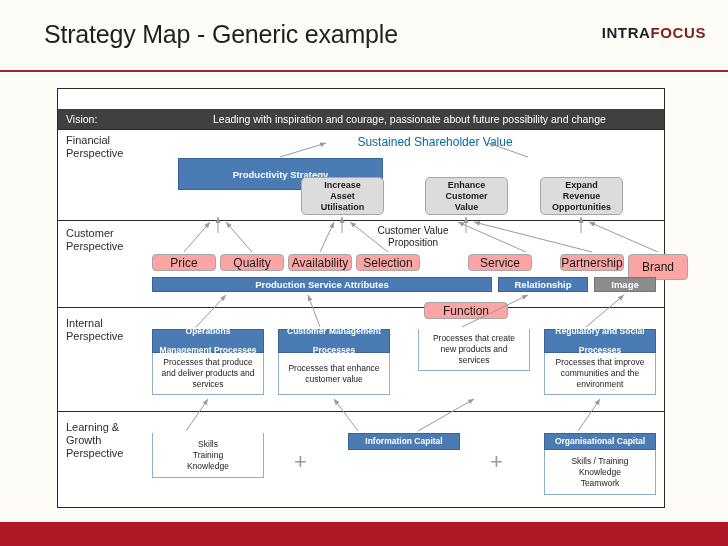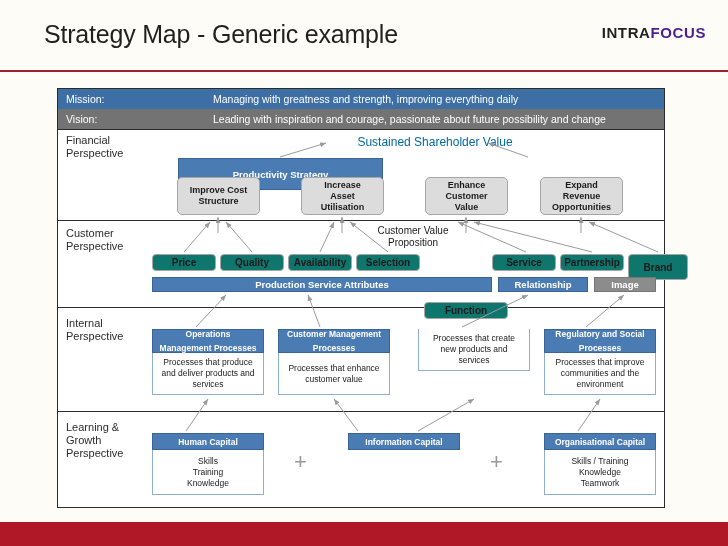--- a/index.html
+++ b/index.html
@@ -13,21 +13,21 @@
   #slide-title{
     position:absolute;left:44px;top:20px;
     font-size:25px;color:#231f20;letter-spacing:-0.2px;
     white-space:nowrap;
   }
   #brand-logo{
     position:absolute;right:22px;top:24px;
     font-size:15px;letter-spacing:0.6px;font-weight:600;
   }
   #brand-logo .brand-a{color:#231f20;}
-  #brand-logo .brand-b{color:#4c1d95;}
+  #brand-logo .brand-b{color:#7f1d1d;}
   #title-rule{
     position:absolute;left:0;top:70px;width:728px;height:2px;
     background:#9b2430;
   }
   #footer-bar{
     position:absolute;left:0;bottom:0;width:728px;height:24px;
     background:#b01727;
   }
 
   
@@ -36,21 +36,21 @@
     border:1px solid #2b2b2b;background:#ffffff;box-sizing:border-box;
   }
   .band-rule{position:absolute;left:0;width:606px;height:1px;background:#2b2b2b;}
 
   
   .mv-row{
     position:absolute;left:0;width:606px;height:20px;
     box-sizing:border-box;color:#ffffff;font-size:10.5px;
   }
   #mission-row{top:0;background:#3d6fa5;}
-  #vision-row{top:20px;background:#737373;text-align:center;}
+  #vision-row{top:20px;background:#404040;text-align:center;}
   .mv-label{position:absolute;left:8px;top:4px;}
   .mv-text{position:absolute;left:155px;top:4px;}
 
   
   .persp-label{
     position:absolute;left:8px;font-size:11px;color:#2b2b2b;line-height:13px;
   }
 
   
   .blue-bar{
@@ -64,38 +64,38 @@
     box-sizing:border-box;display:flex;align-items:center;justify-content:center;
   }
   .gray-box{
     position:absolute;background:#dcdcdc;border:1px solid #a6a6a6;
     border-radius:5px;color:#1a1a1a;font-size:9px;font-weight:bold;
     text-align:center;line-height:11px;box-sizing:border-box;
     display:flex;align-items:center;justify-content:center;padding:2px;
     white-space:pre-line;
   }
   .pill{
-    position:absolute;background:#0f766e;border:1px solid #a6a6a6;
-    border-radius:4px;color:#1a1a1a;font-size:10px;font-weight:bold;
+    position:absolute;background:#fca5a5;border:1px solid #a6a6a6;
+    border-radius:4px;color:#1a1a1a;font-size:12px;font-weight:normal;
     text-align:center;box-sizing:border-box;
     display:flex;align-items:center;justify-content:center;
   }
   #sustained-value{
     position:absolute;font-size:12px;color:#0369a1;text-align:center;
   }
   #cvp-label{
     position:absolute;font-size:10px;color:#1a1a1a;text-align:center;
     line-height:12px;white-space:pre-line;
   }
 
   
   .card{position:absolute;box-sizing:border-box;}
   .card-head{
     background:#4a7cb3;border:1px solid #3a6496;color:#fff;
-    font-size:8.5px;font-weight:bold;text-align:center;line-height:14px;
+    font-size:8.5px;font-weight:bold;text-align:center;line-height:19px;
     box-sizing:border-box;display:flex;align-items:center;justify-content:center;
     white-space:pre-line;
   }
   .card-body{
     background:#ffffff;border:1px solid #8fadcf;border-top:none;
     color:#1a1a1a;font-size:8.5px;text-align:center;line-height:11px;
     box-sizing:border-box;display:flex;align-items:center;justify-content:center;
     padding:2px;white-space:pre-line;
   }
   .plus{
@@ -110,24 +110,20 @@
 
 <div id="slide-title">Strategy Map - Generic example</div>
 <div id="brand-logo">
   <span class="brand-a">INTRA</span><span class="brand-b">FOCUS</span>
 </div>
 <div id="title-rule"></div>
 <div id="footer-bar"></div>
 
 <div id="map-frame">
 
-  <div class="mv-row" id="mission-row">
-    <span class="mv-label">Mission:</span>
-    <span class="mv-text">Managing with greatness and strength, improving everything daily</span>
-  </div>
   <div class="mv-row" id="vision-row">
     <span class="mv-label">Vision:</span>
     <span class="mv-text">Leading with inspiration and courage, passionate about future possibility and change</span>
   </div>
 
   <div class="band-rule" style="top:40px;"></div>
   <div class="band-rule" style="top:131px;"></div>
   <div class="band-rule" style="top:218px;"></div>
   <div class="band-rule" style="top:322px;"></div>
 
@@ -138,41 +134,39 @@
   <div class="persp-label" style="top:228px;white-space:pre-line;">Internal
 Perspective</div>
   <div class="persp-label" style="top:332px;white-space:pre-line;">Learning &amp;
 Growth
 Perspective</div>
 
   <div id="sustained-value" style="left:262px;top:46px;width:230px;">Sustained Shareholder Value</div>
 
   <div class="blue-bar" style="left:120px;top:69px;width:205px;height:32px;">Productivity Strategy</div>
 
-  <div class="gray-box" style="left:119px;top:88px;width:83px;height:38px;">Improve Cost
-Structure</div>
   <div class="gray-box" style="left:243px;top:88px;width:83px;height:38px;">Increase
 Asset
 Utilisation</div>
   <div class="gray-box" style="left:367px;top:88px;width:83px;height:38px;">Enhance
 Customer
 Value</div>
   <div class="gray-box" style="left:482px;top:88px;width:83px;height:38px;">Expand
 Revenue
 Opportunities</div>
 
   <div id="cvp-label" style="left:280px;top:136px;width:150px;">Customer Value
 Proposition</div>
 
   <div class="pill" style="left:94px;top:165px;width:64px;height:17px;">Price</div>
   <div class="pill" style="left:162px;top:165px;width:64px;height:17px;">Quality</div>
   <div class="pill" style="left:230px;top:165px;width:64px;height:17px;">Availability</div>
   <div class="pill" style="left:298px;top:165px;width:64px;height:17px;">Selection</div>
   <div class="pill" style="left:366px;top:165px;width:84px;height:17px;margin-top:48px;">Function</div>
-  <div class="pill" style="left:434px;top:165px;width:64px;height:17px;">Service</div>
+  <div class="pill" style="left:410px;top:165px;width:64px;height:17px;">Service</div>
   <div class="pill" style="left:502px;top:165px;width:64px;height:17px;">Partnership</div>
   <div class="pill" style="left:570px;top:165px;width:60px;height:26px;">Brand</div>
 
   <div class="blue-bar" style="left:94px;top:188px;width:340px;height:15px;">Production Service Attributes</div>
   <div class="blue-bar" style="left:440px;top:188px;width:90px;height:15px;">Relationship</div>
   <div class="gray-bar" style="left:536px;top:188px;width:62px;height:15px;">Image</div>
 
   <div class="card" style="left:94px;top:240px;width:112px;">
     <div class="card-head" style="height:24px;">Operations
 Management Processes</div>
@@ -193,21 +187,20 @@
   </div>
   <div class="card" style="left:486px;top:240px;width:112px;">
     <div class="card-head" style="height:24px;">Regulatory and Social
 Processes</div>
     <div class="card-body" style="height:42px;">Processes that improve
 communities and the
 environment</div>
   </div>
 
   <div class="card" style="left:94px;top:344px;width:112px;">
-    <div class="card-head" style="height:17px;">Human Capital</div>
     <div class="card-body" style="height:45px;">Skills
 Training
 Knowledge</div>
   </div>
   <div class="plus" style="left:236px;top:362px;">+</div>
   <div class="card" style="left:290px;top:344px;width:112px;">
     <div class="card-head" style="height:17px;">Information Capital</div>
   </div>
   <div class="plus" style="left:432px;top:362px;">+</div>
   <div class="card" style="left:486px;top:344px;width:112px;">

